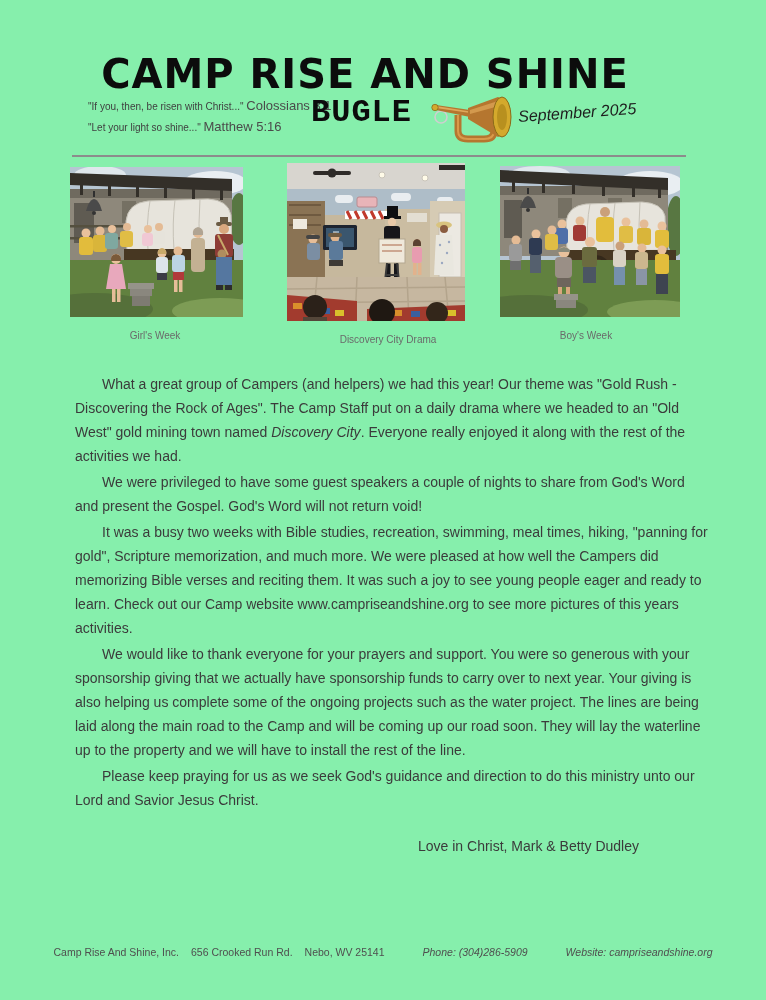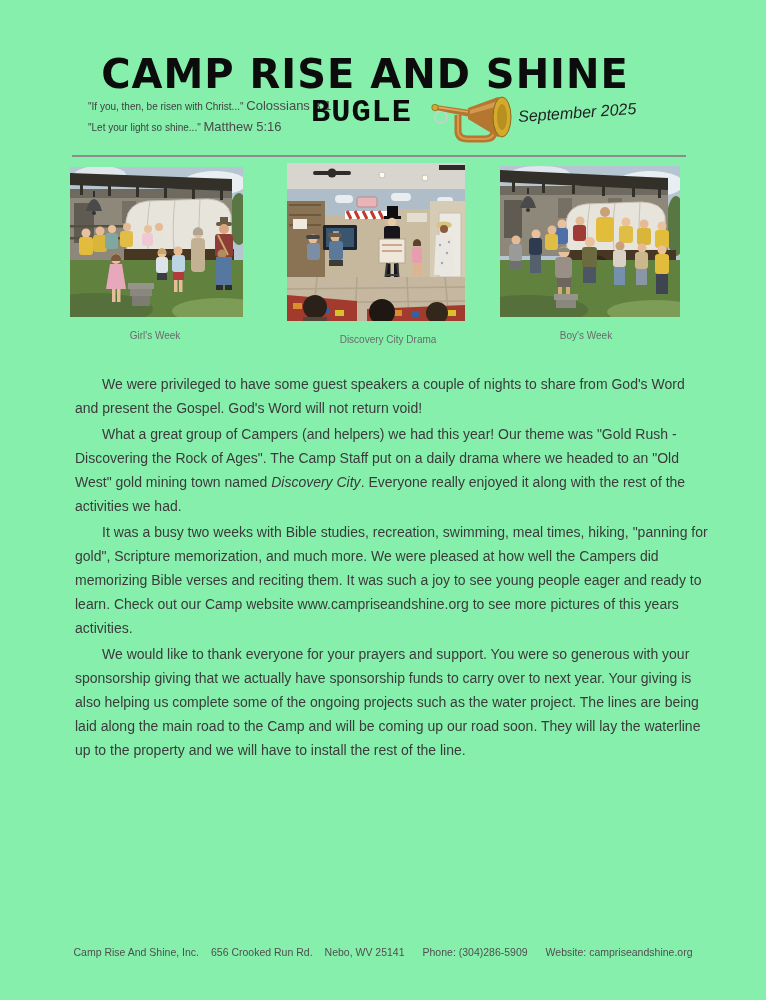--- a/index.html
+++ b/index.html
@@ -36,21 +36,21 @@
   
   .body-text{position:absolute;left:75px;top:372px;width:633px;font-size:14px;line-height:24px;color:#3b3b3b;}
   .body-text p{margin:0 0 2px 0;text-indent:27px;}
   .closing{margin-top:22px !important;text-indent:0 !important;padding-left:343px;white-space:nowrap;}
   
   .footer{
     position:absolute;left:0;top:946px;width:766px;display:flex;justify-content:center;
     font-size:10.5px;color:#4f4f4f;white-space:nowrap;
   }
   .footer span{margin:0 6px;}
-  .footer .wide{margin-left:12px;}
+  .footer .wide{margin-left:32px;font-style:italic;}
 </style>
 </head>
 <body>
 
 <div class="page">
 
   <header>
     <h1 class="title">CAMP RISE AND SHINE</h1>
 
     <div class="quotes">
@@ -357,24 +357,26 @@
         <g>
           <rect x="54" y="128" width="24" height="6" fill="#96938a"></rect>
           <rect x="56" y="134" width="20" height="8" fill="#8a877e"></rect>
         </g>
       </svg>
       <figcaption>Boy's Week</figcaption>
     </figure>
   </section>
 
   <main class="body-text">
+    <p><span>What a great group of Campers (and helpers) we had this year! Our theme was "Gold Rush - Discovering the Rock of Ages". The Camp Staff put on a daily drama where we headed to an "Old West" gold mining town named </span><i>Discovery City</i><span>. Everyone really enjoyed it along with the rest of the activities we had.</span></p>
     <p>We were privileged to have some guest speakers a couple of nights to share from God's Word and present the Gospel. God's Word will not return void!</p>
-    <p><span>What a great group of Campers (and helpers) we had this year! Our theme was "Gold Rush - Discovering the Rock of Ages". The Camp Staff put on a daily drama where we headed to an "Old West" gold mining town named </span><i>Discovery City</i><span>. Everyone really enjoyed it along with the rest of the activities we had.</span></p>
     <p>It was a busy two weeks with Bible studies, recreation, swimming, meal times, hiking, "panning for gold", Scripture memorization, and much more. We were pleased at how well the Campers did memorizing Bible verses and reciting them. It was such a joy to see young people eager and ready to learn. Check out our Camp website  www.campriseandshine.org to see more pictures of this years activities.</p>
     <p>We would like to thank everyone for your prayers and support. You were so generous with your sponsorship giving that we actually have sponsorship funds to carry over to next year. Your giving is also helping us complete some of the ongoing projects such as the water project. The lines are being laid along the main road to the Camp and will be coming up our road soon. They will lay the waterline up to the property and we will have to install the rest of the line.</p>
+    <p>Please keep praying for us as we seek God's guidance and direction to do this ministry unto our Lord and Savior Jesus Christ.</p>
+    <p class="closing">Love in Christ,  Mark &amp; Betty Dudley</p>
   </main>
 
   <footer class="footer">
     <span>Camp Rise And Shine, Inc.</span>
     <span>656 Crooked Run Rd.</span>
     <span>Nebo, WV 25141</span>
     <span class="wide">Phone: (304)286-5909</span>
     <span class="wide">Website: campriseandshine.org</span>
   </footer>
 

